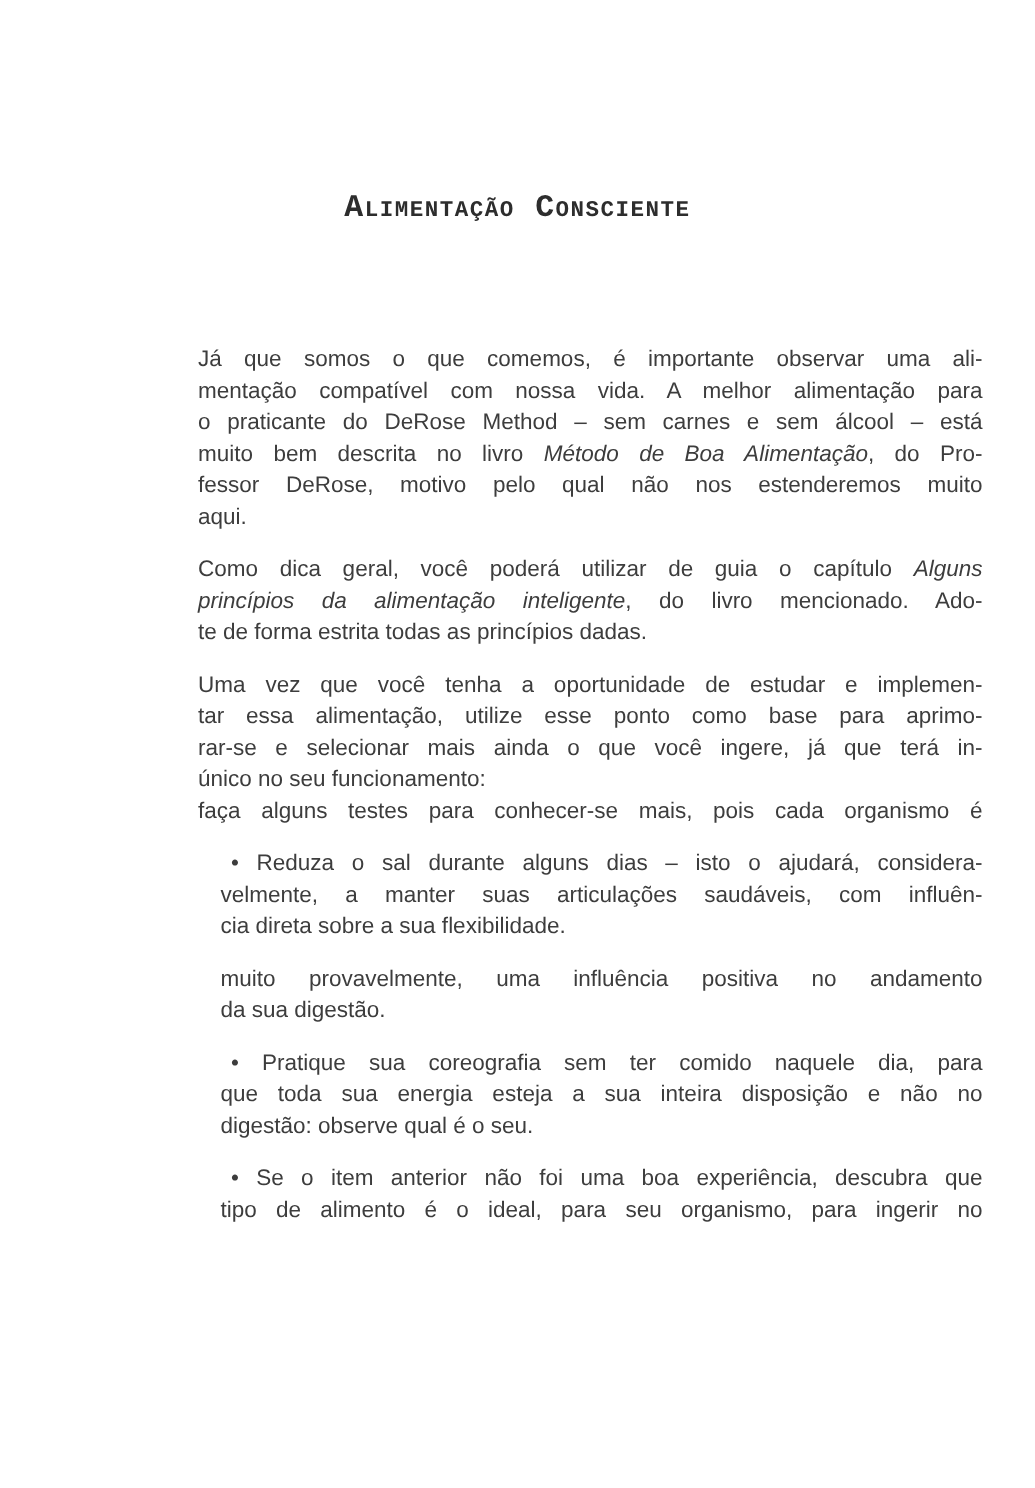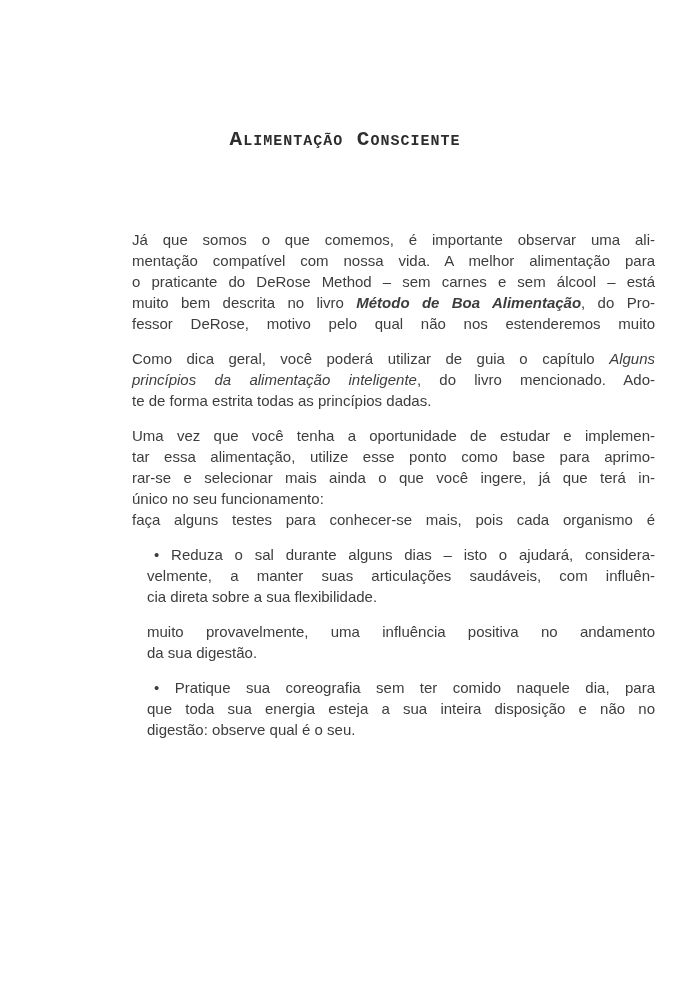--- a/index.html
+++ b/index.html
@@ -50,34 +50,35 @@
     text-align: justify;
     text-align-last: justify;
   }
   .line.end {
     text-align-last: left;
   }
   .marker {
     margin-left: 7px;
   }
   .i  { font-style: italic; }
-  .bi { font-style: italic; font-weight: 700; }
+  .bi { font-style: italic; font-weight: 400; }
 </style>
 </head>
 <body>
 
 <div class="page">
   <div class="title">Alimentação Consciente</div>
   <div class="body-text">
       <div class="block">
         <div class="line"><span>Já que somos o que comemos, é importante observar uma ali-</span></div>
         <div class="line"><span>mentação compatível com nossa vida. A melhor alimentação para</span></div>
         <div class="line"><span>o praticante do DeRose Method – sem carnes e sem álcool – está</span></div>
         <div class="line"><span>muito bem descrita no livro </span><span class="bi">Método de Boa Alimentação</span><span>, do Pro-</span></div>
         <div class="line"><span>fessor DeRose, motivo pelo qual não nos estenderemos muito</span></div>
+        <div class="line end"><span>aqui.</span></div>
       </div>
       <div class="block">
         <div class="line"><span>Como dica geral, você poderá utilizar de guia o capítulo </span><span class="i">Alguns</span></div>
         <div class="line"><span class="i">princípios da alimentação inteligente</span><span>, do livro mencionado. Ado-</span></div>
         <div class="line end"><span>te de forma estrita todas as princípios dadas.</span></div>
       </div>
       <div class="block">
         <div class="line"><span>Uma vez que você tenha a oportunidade de estudar e implemen-</span></div>
         <div class="line"><span>tar essa alimentação, utilize esse ponto como base para aprimo-</span></div>
         <div class="line"><span>rar-se e selecionar mais ainda o que você ingere, já que terá in-</span></div>
@@ -91,14 +92,18 @@
       </div>
       <div class="block bullet">
         <div class="line"><span>muito provavelmente, uma influência positiva no andamento</span></div>
         <div class="line end"><span>da sua digestão.</span></div>
       </div>
       <div class="block bullet">
         <div class="line"><span class="marker">• </span><span>Pratique sua coreografia sem ter comido naquele dia, para</span></div>
         <div class="line"><span>que toda sua energia esteja a sua inteira disposição e não no</span></div>
         <div class="line end"><span>digestão: observe qual é o seu.</span></div>
       </div>
+      <div class="block bullet">
+        <div class="line"><span class="marker">• </span><span>Se o item anterior não foi uma boa experiência, descubra que</span></div>
+        <div class="line"><span>tipo de alimento é o ideal, para seu organismo, para ingerir no</span></div>
+      </div>
     </div>
 </div>
 
 </body></html>

